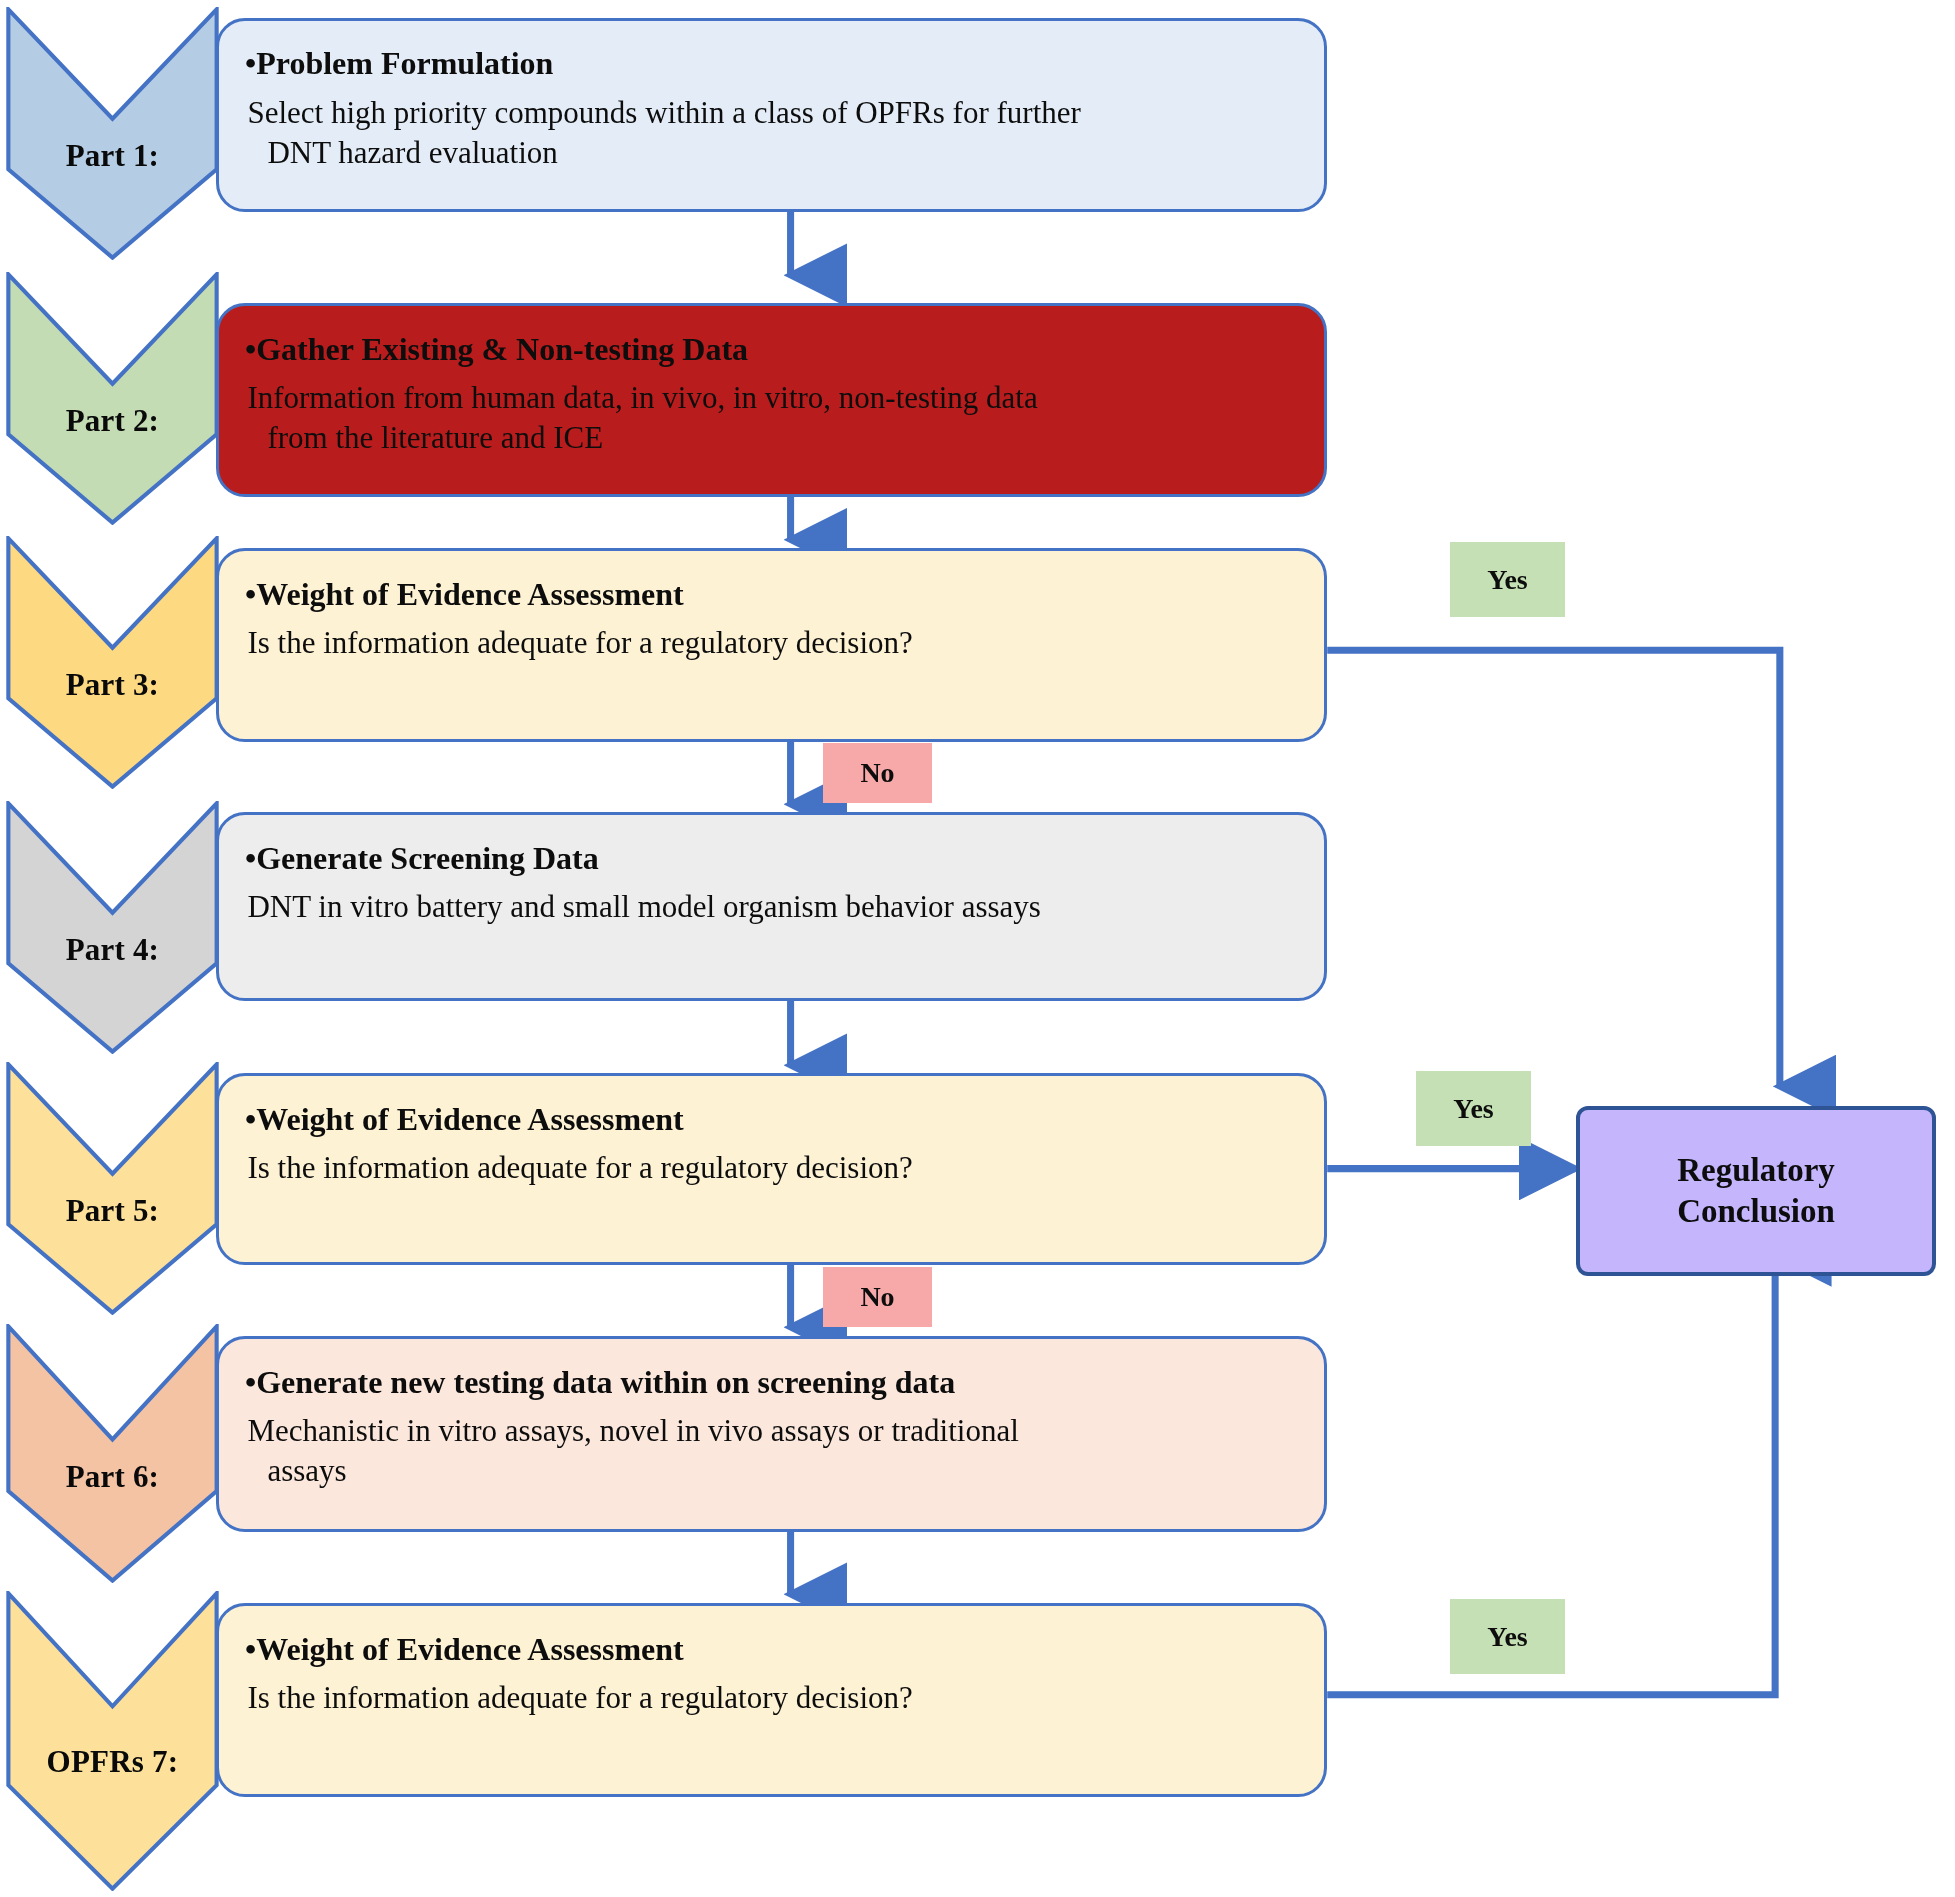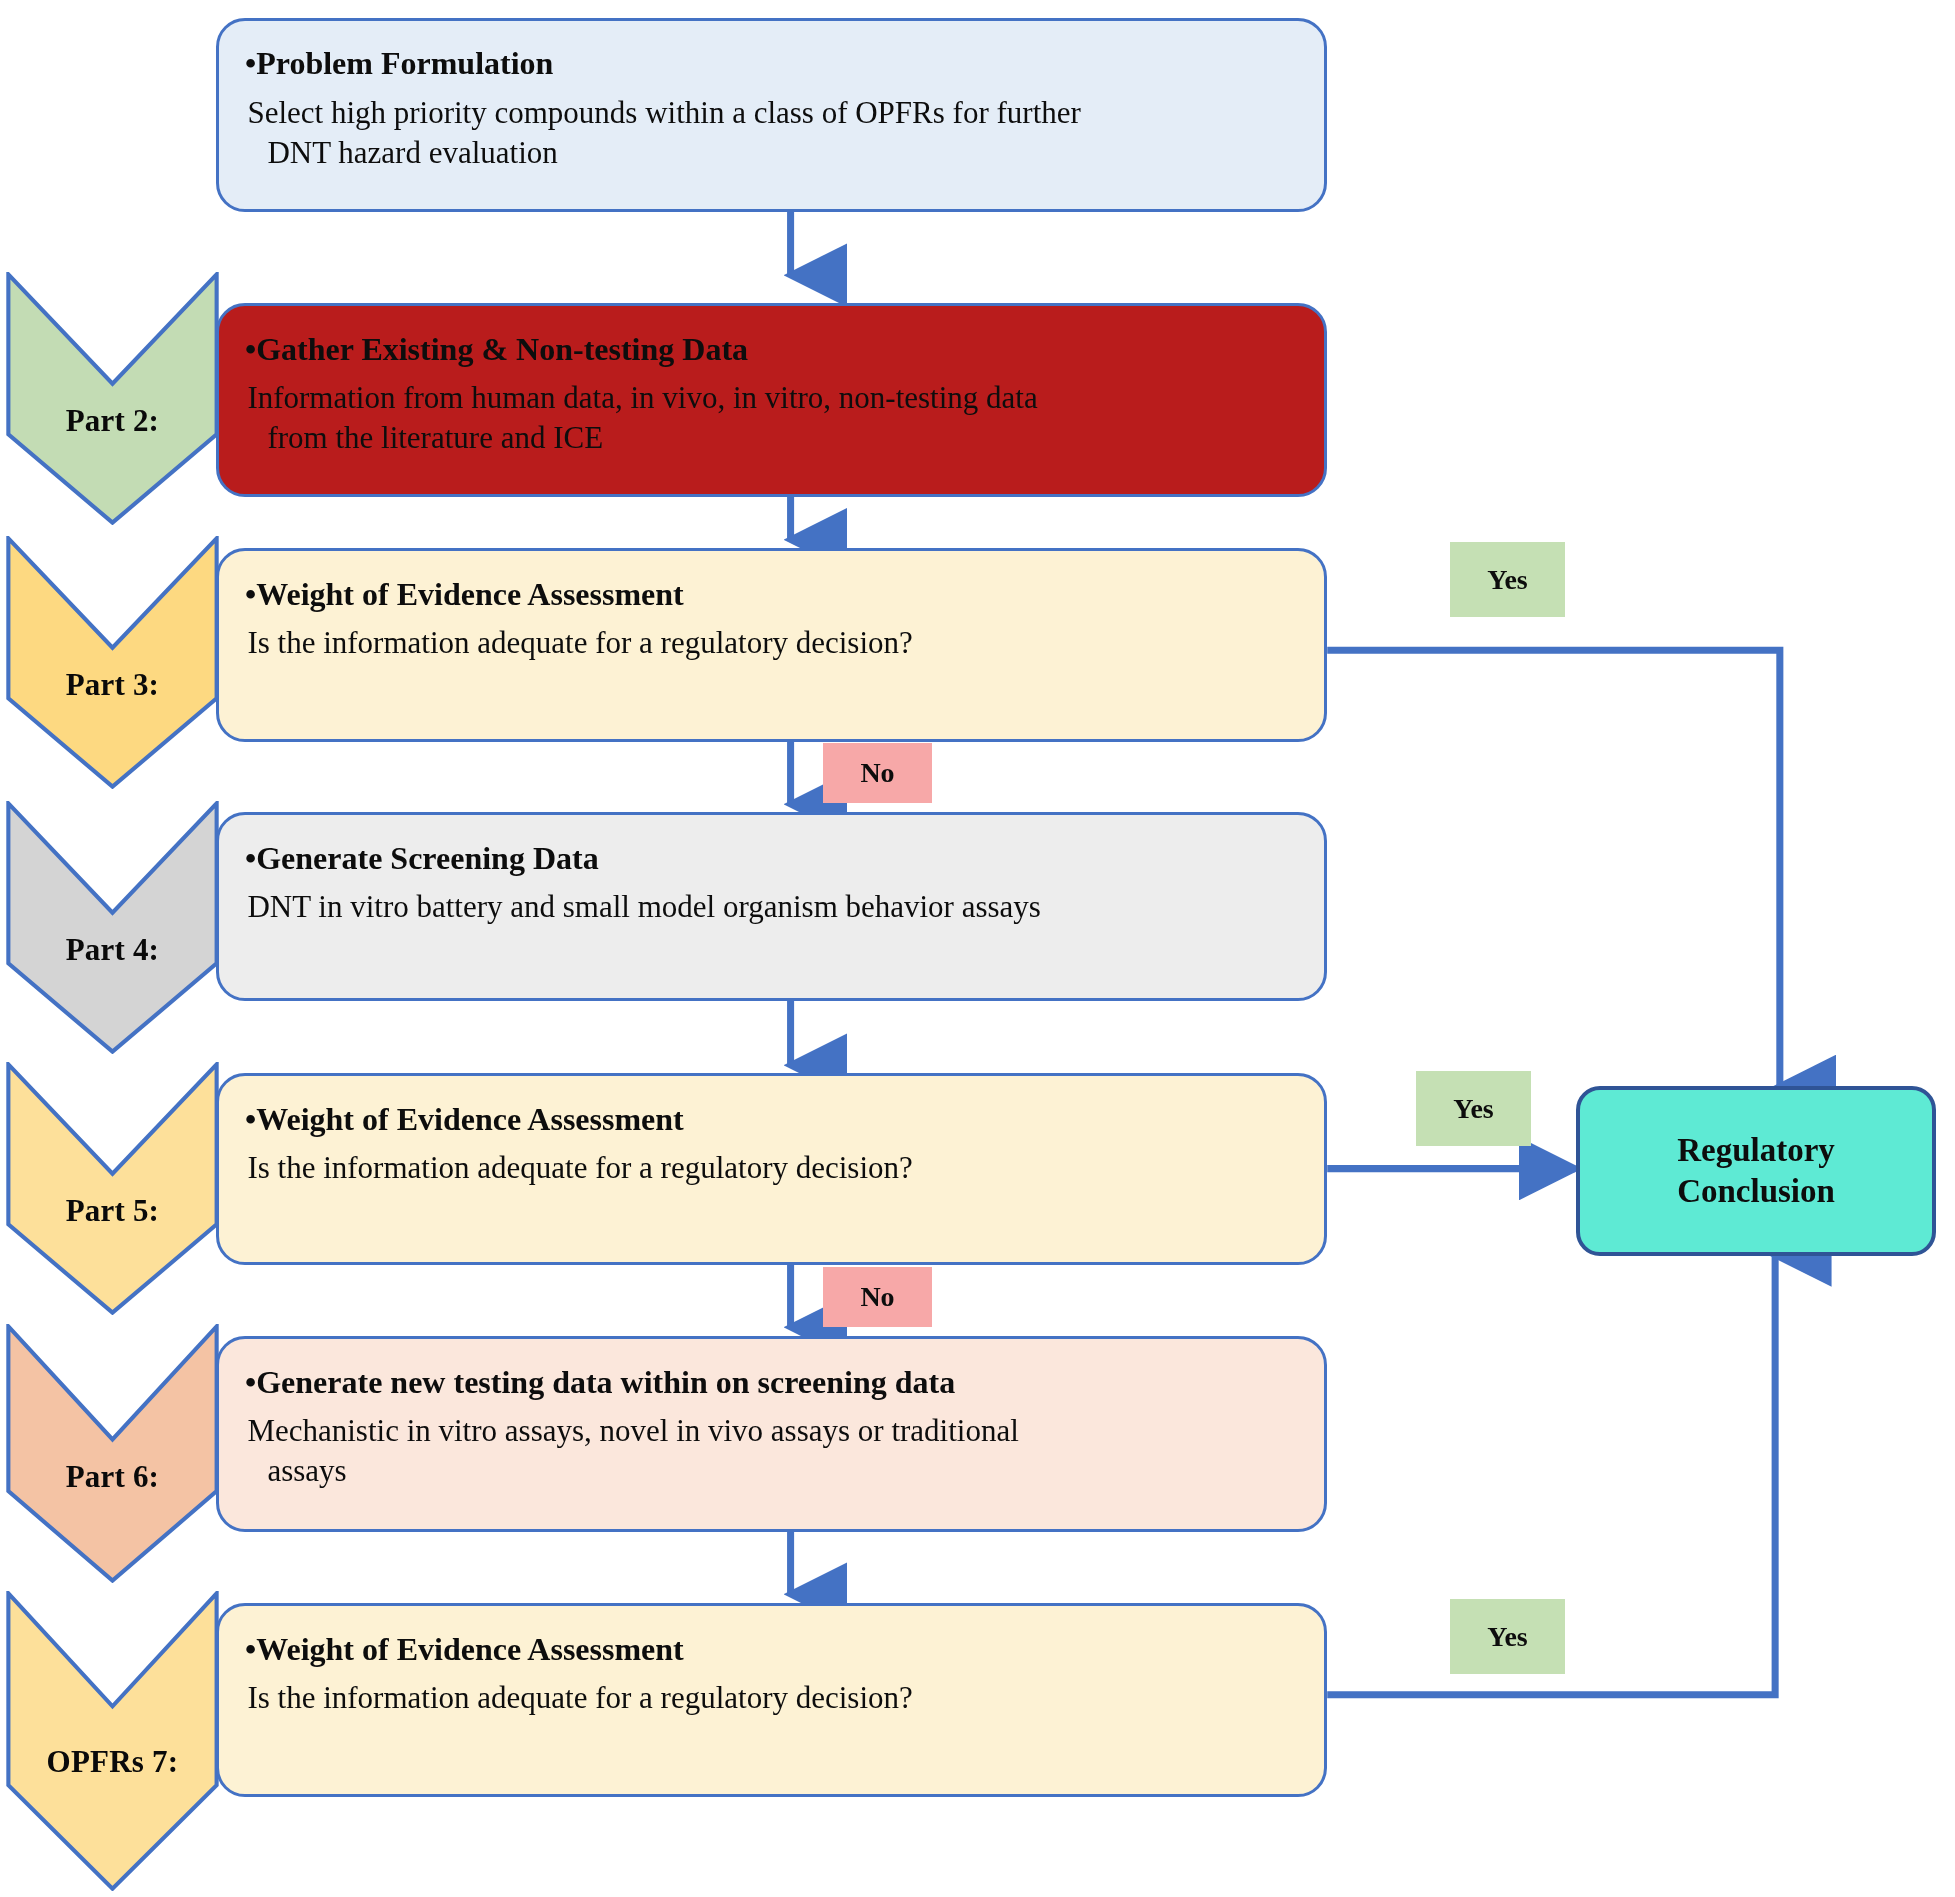--- a/index.html
+++ b/index.html
@@ -30,23 +30,23 @@
   }
   .card .bullet-line .dot{font-size:32px;}
   .card .sub-line{
      font-size:31px;line-height:1.30;color:#0d0d0d;
      margin-top:9.4px;padding-left:2.4px;text-indent:0;
   }
   .card .sub-line .cont{display:block;padding-left:20px;}
 
   
   .endnode{
-     position:absolute;border:4.1px solid #2f5496;border-radius:24px;
-     background:#5eead4;box-sizing:border-box;
-     display:flex;align-items:center;justify-content:center;text-align:center;
+     position:absolute;border:4.1px solid #2f5496;border-radius:12px;
+     background:#c4b5fd;box-sizing:border-box;
+     display:flex;align-items:center;justify-content:center;text-align:center;margin-top:20px;
   }
   .endnode .t{font-weight:bold;font-size:33px;line-height:1.25;color:#0d0d0d;}
 
   
   .badge{
      position:absolute;display:flex;align-items:center;justify-content:center;
      font-weight:bold;font-size:28px;color:#0d0d0d;
   }
   .badge.yes{background:#c5e0b4;}
   .badge.no{background:#f7a8a8;}
@@ -78,20 +78,26 @@
       <line x1="1345" y1="2598" x2="1345" y2="2712" marker-end="url(#ah-down)"></line>
     </g>
 
     <path d="M 2258 1106 L 3028 1106 L 3028 1848" stroke="#4472c4" stroke-width="12" fill="none" marker-end="url(#ah-down)"></path>
 
     <line x1="2258" y1="1988" x2="2680" y2="1988" stroke="#4472c4" stroke-width="12" fill="none" marker-end="url(#ah-right)"></line>
 
     <path d="M 2258 2883 L 3020 2883 L 3020 2135" stroke="#4472c4" stroke-width="12" fill="none" marker-end="url(#ah-up)"></path>
   </svg>
 
+  <div class="chev" style="left:5.9px; top:7px; width:213px; height:253px;">
+    <svg class="chev-svg" width="213" height="253" viewBox="0 0 362 430" xmlns="http://www.w3.org/2000/svg">
+      <polygon points="4,4 181,190 358,4 358,276 181,426 4,276" fill="#b4cde4" stroke="#4472c4" stroke-width="7"></polygon>
+    </svg>
+    <span class="chev-label" style="margin-top:44px;">Part 1:</span>
+  </div>
 
   <div class="chev" style="left:5.9px; top:272px; width:213px; height:253px;">
     <svg class="chev-svg" width="213" height="253" viewBox="0 0 362 430" xmlns="http://www.w3.org/2000/svg">
       <polygon points="4,4 181,190 358,4 358,276 181,426 4,276" fill="#c3dcb4" stroke="#4472c4" stroke-width="7"></polygon>
     </svg>
     <span class="chev-label" style="margin-top:44px;">Part 2:</span>
   </div>
 
   <div class="chev" style="left:5.9px; top:536px; width:213px; height:253px;">
     <svg class="chev-svg" width="213" height="253" viewBox="0 0 362 430" xmlns="http://www.w3.org/2000/svg">

